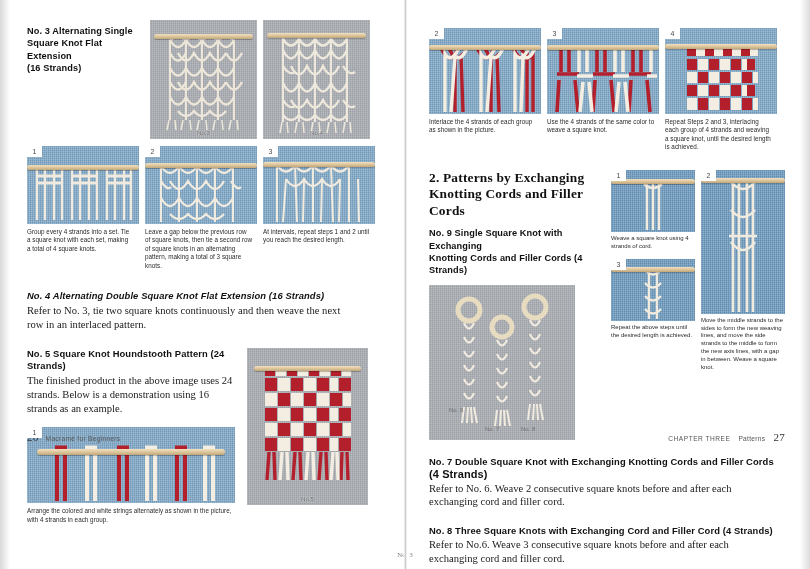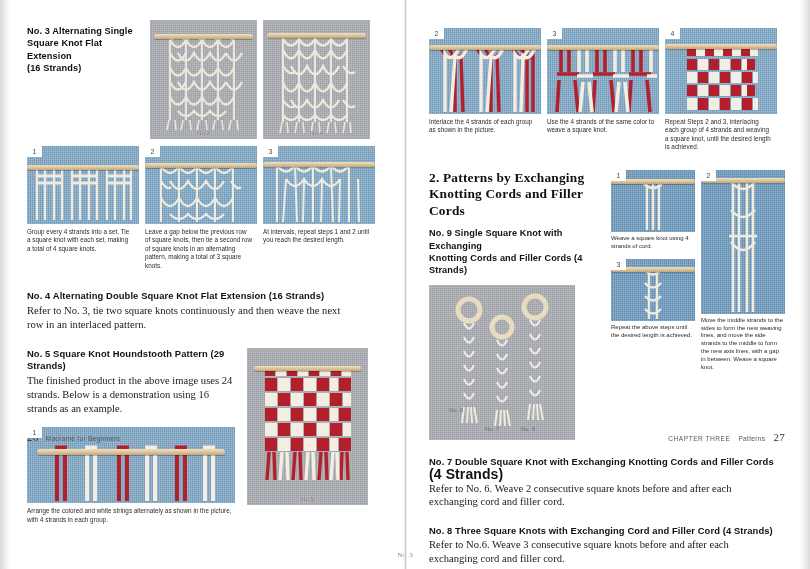--- a/index.html
+++ b/index.html
@@ -196,27 +196,27 @@
                          M86 19 L86 76 M95 33 L96 76"></path>
               </g>
             </g>
           </svg>
         </div>
         <div class="cap" style="margin-top:4px;width:108px;">At intervals, repeat steps 1 and 2 until you reach the desired length.</div>
       </div>
     </div>
 
     <div style="margin-top:20px;">
-      <div class="h-sans" style="font-size:9.4px;">No. 4 Alternating Double Square Knot Flat Extension (16 Strands)</div>
+      <div class="h-sans" style="font-size:9.4px;font-style:italic;">No. 4 Alternating Double Square Knot Flat Extension (16 Strands)</div>
       <div class="body-serif" style="margin-top:2px;width:330px;">Refer to No. 3, tie two square knots continuously and then weave the next row in an interlaced pattern.</div>
     </div>
 
     <div class="row" style="margin-top:16px;align-items:flex-start;">
       <div style="width:212px;">
-        <div class="h-sans" style="font-size:9.4px;">No. 5 Square Knot Houndstooth Pattern (29 Strands)</div>
+        <div class="h-sans" style="font-size:9.4px;">No. 5 Square Knot Houndstooth Pattern (24 Strands)</div>
         <div class="body-serif" style="margin-top:2px;">The finished product in the above image uses 24 strands. Below is a demonstration using 16 strands as an example.</div>
 
         <div class="ph bg-blue" style="width:208px;height:76px;margin-top:12px;">
           <div class="badge">1</div>
           <div class="dowel" style="top:22px;left:5%;right:5%;height:6px;"></div>
           <svg width="208" height="76" viewBox="0 0 208 76" style="position:absolute;left:0;top:0;">
             <g stroke-width="4" fill="none">
               <g stroke="#b3202c">
                 <path d="M30 20 L30 74 M38 20 L38 74 M92 20 L92 74 M100 20 L100 74
                          M150 20 L150 74 M158 20 L158 74"></path>
@@ -501,21 +501,21 @@
               <path d="M32 12 L32 142 M38 12 L38 142 M46 12 L46 142 M52 12 L52 142"></path>
             </g>
           </svg>
         </div>
         <div class="cap-s" style="margin-top:3px;">Move the middle strands to the sides to form the new weaving lines, and move the side strands to the middle to form the new axis lines, with a gap in between. Weave a square knot.</div>
       </div>
     </div>
 
     <div style="margin-top:16px;">
       <div class="h-sans" style="font-size:9.4px;">No. 7 Double Square Knot with Exchanging Knotting Cords and Filler Cords</div>
-      <div class="h-sans" style="font-size:14px;">(4 Strands)</div>
+      <div class="h-sans" style="font-size:11px;">(4 Strands)</div>
       <div class="body-serif" style="margin-top:1px;width:320px;">Refer to No. 6. Weave 2 consecutive square knots before and after each exchanging cord and filler cord.</div>
     </div>
 
     <div style="margin-top:16px;">
       <div class="h-sans" style="font-size:9.4px;">No. 8 Three Square Knots with Exchanging Cord and Filler Cord (4 Strands)</div>
       <div class="body-serif" style="margin-top:1px;width:320px;">Refer to No.6. Weave 3 consecutive square knots before and after each exchanging cord and filler cord.</div>
     </div>
 
     <div class="footer" style="right:25px;display:flex;align-items:baseline;gap:8px;">
       <span style="letter-spacing:.5px;">CHAPTER THREE</span>

